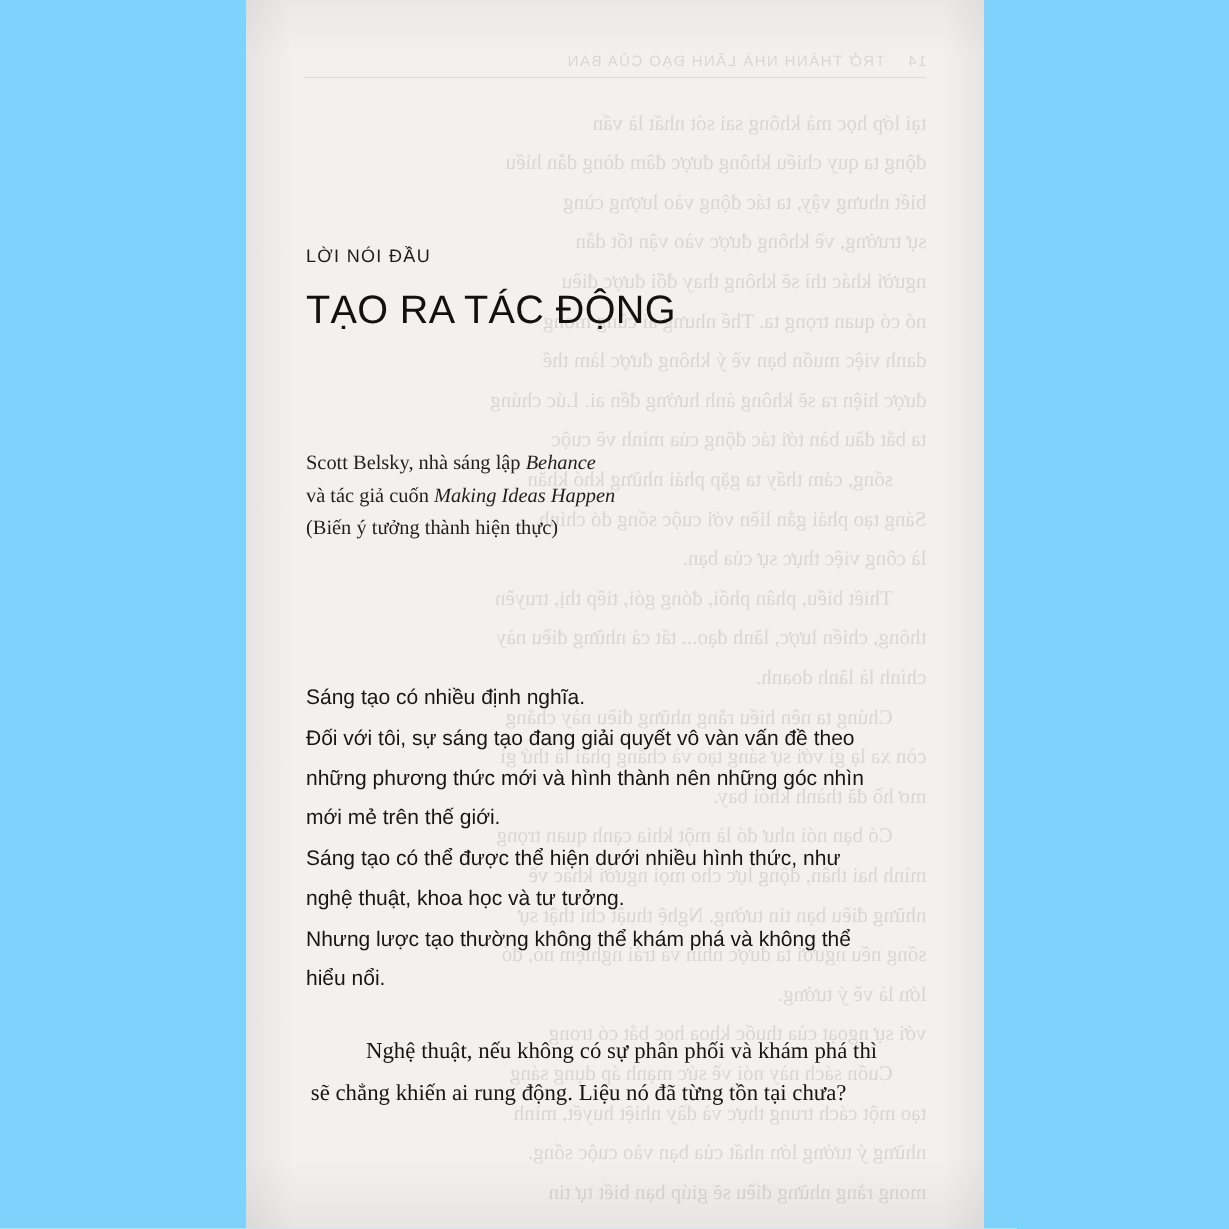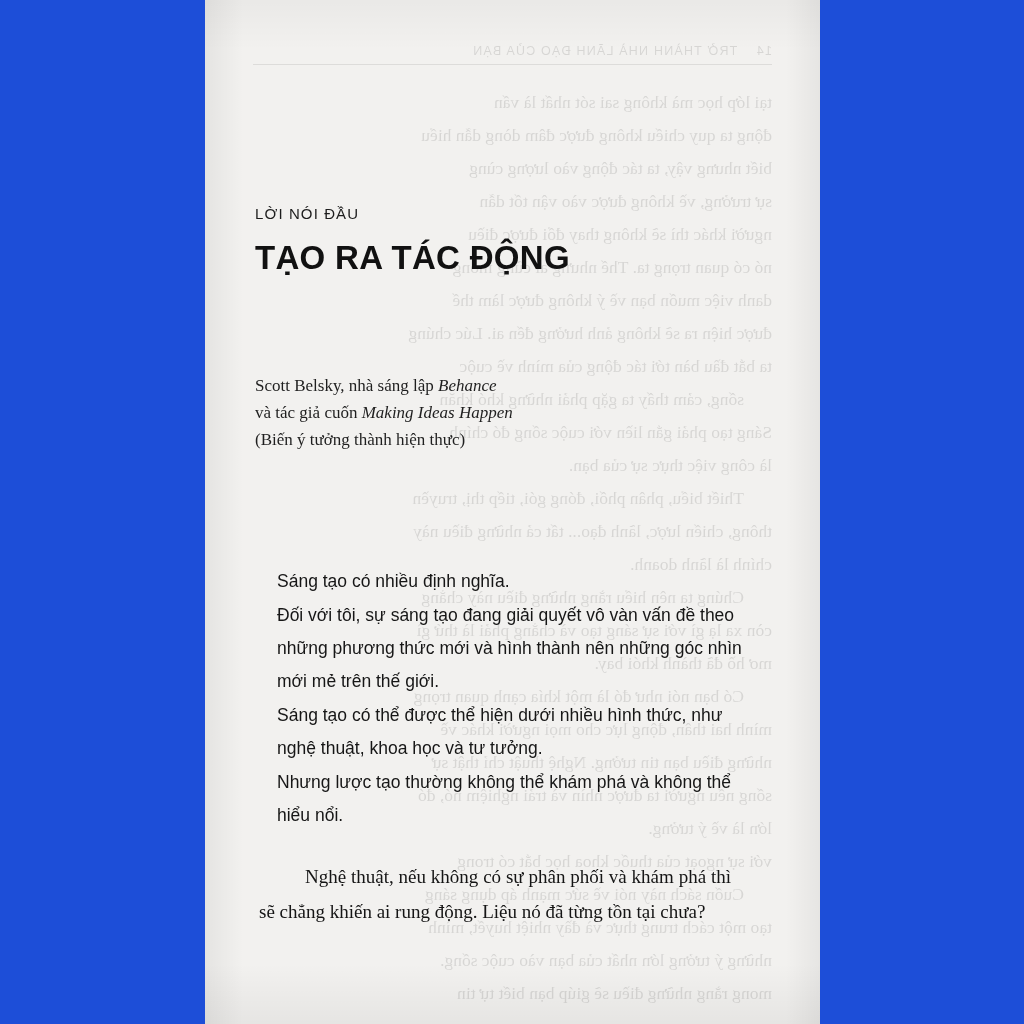--- a/index.html
+++ b/index.html
@@ -11,21 +11,21 @@
     height: 1024px;
     background: #ffffff;
     font-family: "Liberation Serif", serif;
     overflow: hidden;
   }
 
   .page-wrap {
     position: relative;
     width: 1024px;
     height: 1024px;
-    background: #1d4ed8;
+    background: #7dd3fc;
   }
 
   
   .book-page {
     position: absolute;
     left: 205px;
     top: 0;
     width: 615px;
     height: 1024px;
     background: #f2f1ef;
@@ -102,21 +102,21 @@
     color: #1d1d1d;
     font-weight: 400;
   }
 
   .title {
     position: absolute;
     top: 238px;
     left: 0;
     width: 470px;
     font-family: "Liberation Sans", sans-serif;
-    font-weight: 700;
+    font-weight: 400;
     font-size: 33px;
     line-height: 40px;
     letter-spacing: 0.3px;
     color: #111111;
     text-transform: uppercase;
   }
   .title .line2 { display: block; }
 
   .byline {
     position: absolute;
@@ -132,21 +132,20 @@
 
   .body {
     position: absolute;
     top: 565px;
     left: 0;
     width: 480px;
     font-family: "Liberation Sans", sans-serif;
     font-size: 17.5px;
     line-height: 33px;
     color: #161616;
-    margin-left: 22px;
   }
   .body p { margin: 0 0 1px 0; }
 
   .body-serif {
     position: absolute;
     top: 855px;
     left: 0;
     width: 480px;
     font-family: "Liberation Serif", serif;
     font-size: 19px;

